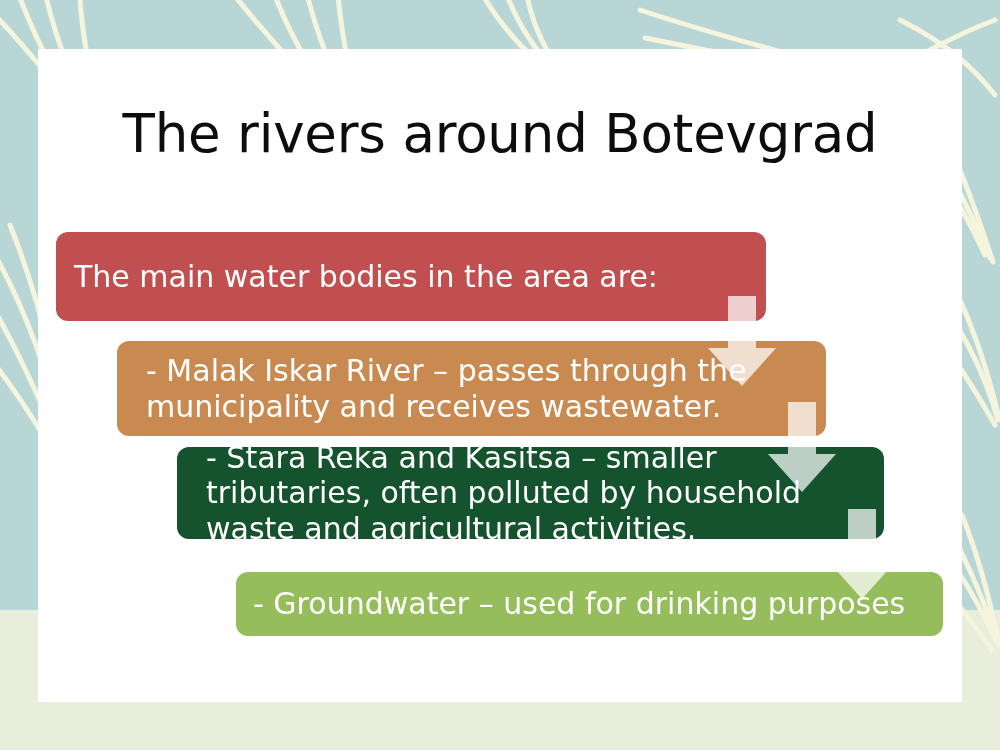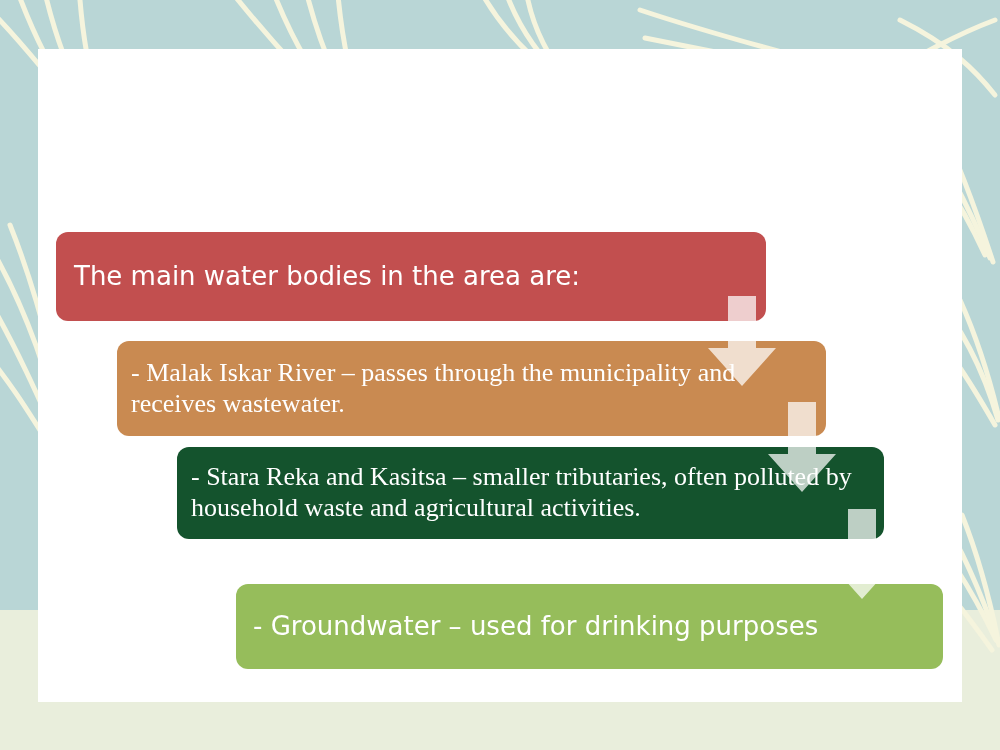--- a/index.html
+++ b/index.html
@@ -76,48 +76,48 @@
 
   .band {
     position: absolute;
     border-radius: 12px;
     box-sizing: border-box;
     display: flex;
     align-items: center;
     color: #ffffff;
   }
   .band-text {
-    font-size: 26px;
+    font-size: 30px;
     line-height: 1.18;
     color: #ffffff;
     padding: 0 18px 0 18px;
     width: 100%;
     box-sizing: border-box;
   }
 
   .band-0 {
     left: 56px;  top: 232px;  width: 710px;  height: 89px;
     background: #c24f4f;
   }
   .band-1 {
     left: 117px; top: 341px;  width: 709px;  height: 95px;
     background: #c98a51;
   }
   .band-2 {
     left: 177px; top: 447px;  width: 707px;  height: 92px;
     background: #bdb14e;
   }
   .band-3 {
-    left: 236px; top: 584px;  width: 707px;  height: 85px;
+    left: 236px; top: 572px;  width: 707px;  height: 64px;
     background: #96bd5b;
     align-items: center;
   }
 
   .band-1 .band-text,
-  .band-2 .band-text { padding-left: 14px; font-family: Liberation Serif, serif; }
+  .band-2 .band-text { padding-left: 29px; }
   .band-3 .band-text { padding-left: 17px; }
 
   
   .arrow {
     position: absolute;
     width: 72px;
     height: 92px;
     opacity: 1;
   }
   .arrow-0 { left: 706px; top: 296px; }
@@ -173,20 +173,21 @@
       <path d="M880 520 C 925 560, 960 605, 992 650"></path>
 
       <path d="M470 -30 C 490 15, 520 50, 560 80"></path>
       <path d="M498 -35 C 508 10, 530 48, 566 82"></path>
       <path d="M524 -30 C 526 12, 542 50, 570 84"></path>
     </g>
   </svg>
 
   <div class="panel"></div>
 
+  <div class="title">The rivers around Botevgrad</div>
 
   <div class="stack">
 
     <div class="band band-0" style="background: rgb(194, 79, 79);">
       <div class="band-text">The main water bodies in the area are:</div>
     </div>
 
     <div class="band band-1" style="background: rgb(201, 138, 81);">
       <div class="band-text">- Malak Iskar River – passes through the municipality and receives wastewater.</div>
     </div>

